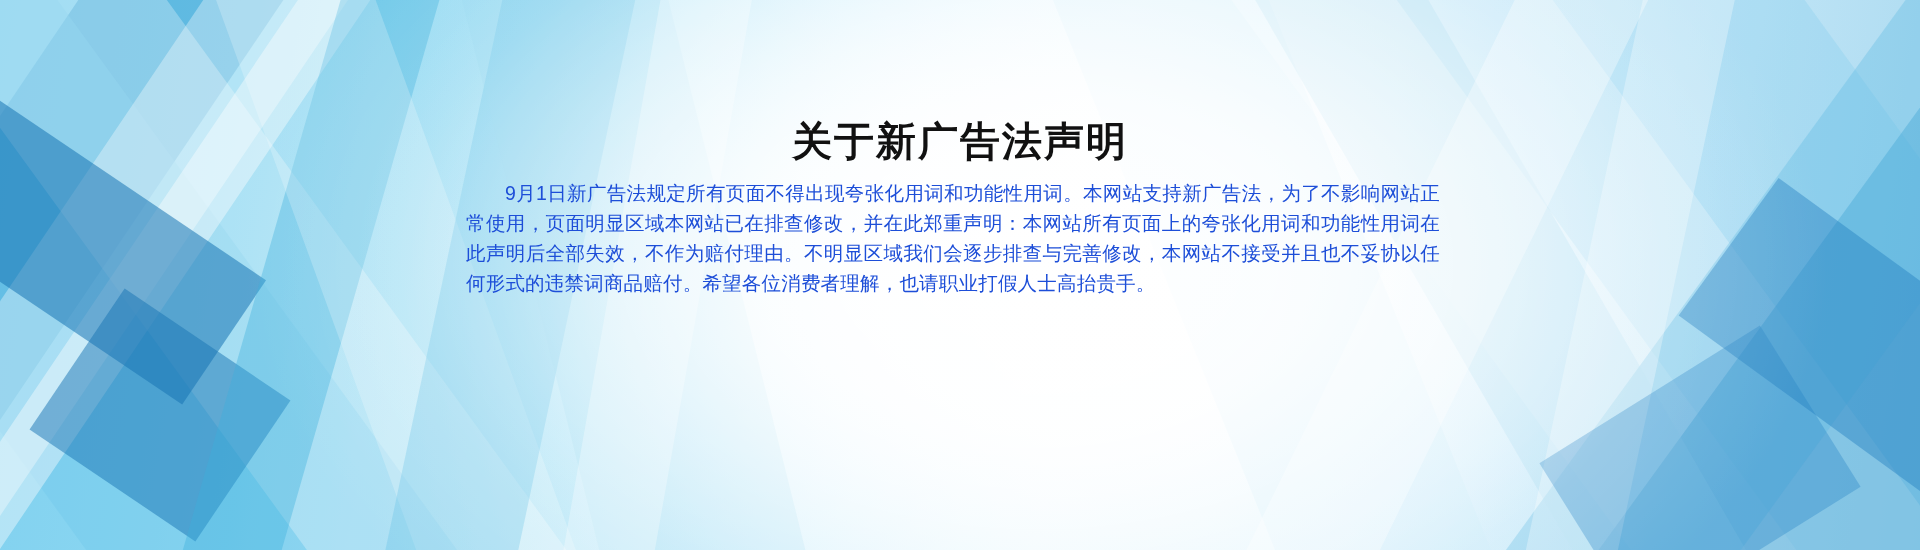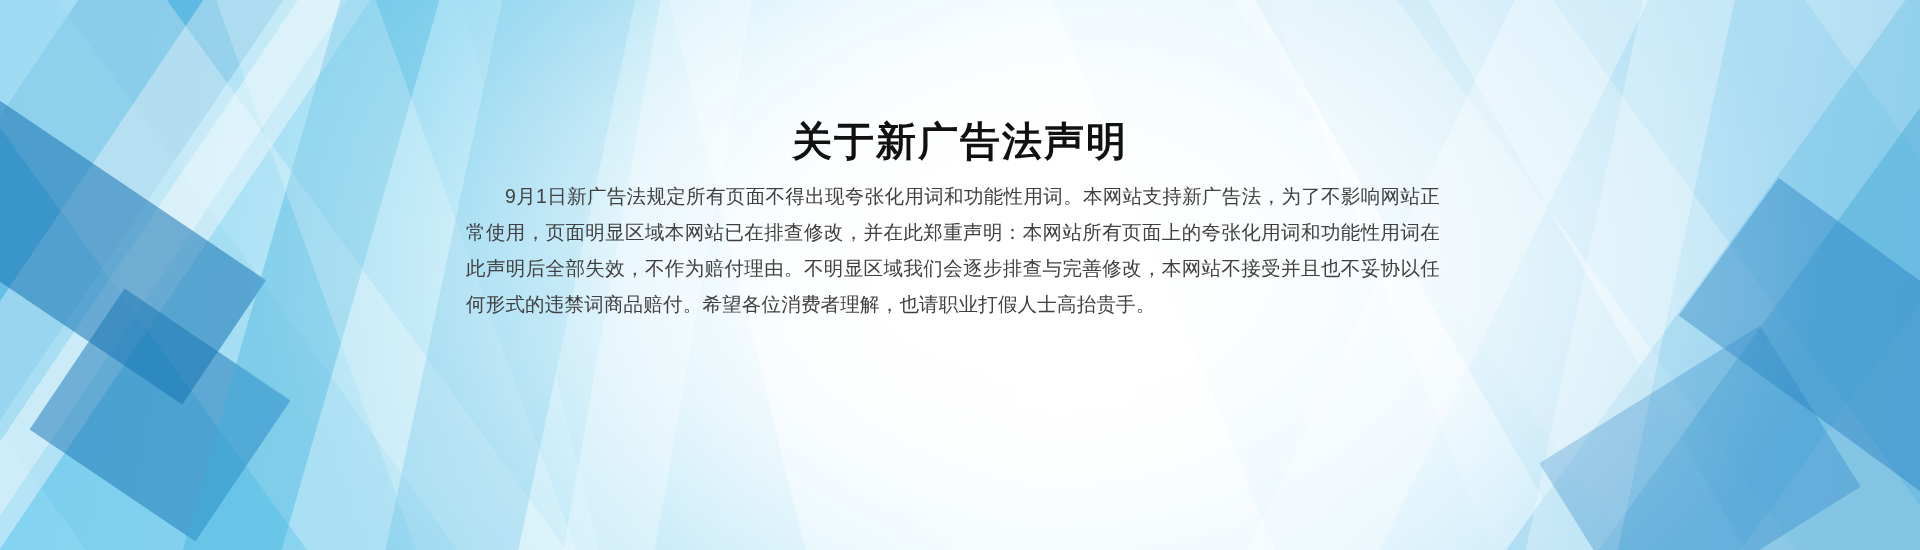--- a/index.html
+++ b/index.html
@@ -135,23 +135,23 @@
     color: #111111;
     letter-spacing: 2px;
     line-height: 1.1;
   }
 
   .body-block {
     position: absolute;
     top: 178px;
     left: 466px;
     width: 974px;
-    color: #404040;
+    color: #1d4ed8;
     font-size: 19.5px;
-    line-height: 36px;
+    line-height: 30px;
     letter-spacing: 0.2px;
     text-align: justify;
     text-justify: inter-ideograph;
   }
 
   .para {
     margin: 0;
   }
   .para-indent {
     text-indent: 2em;

